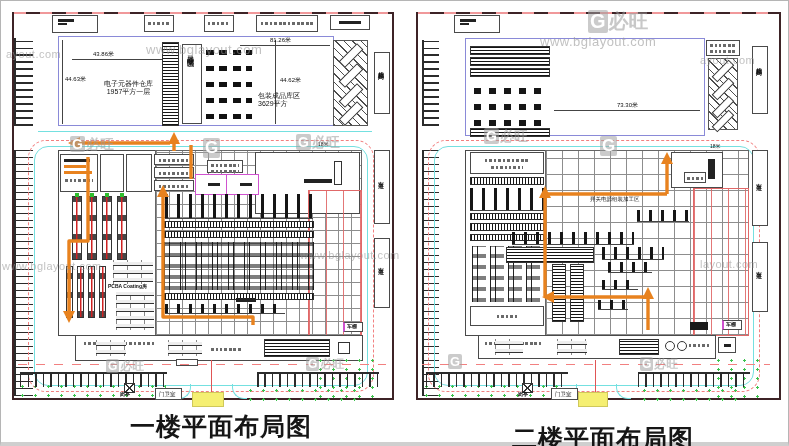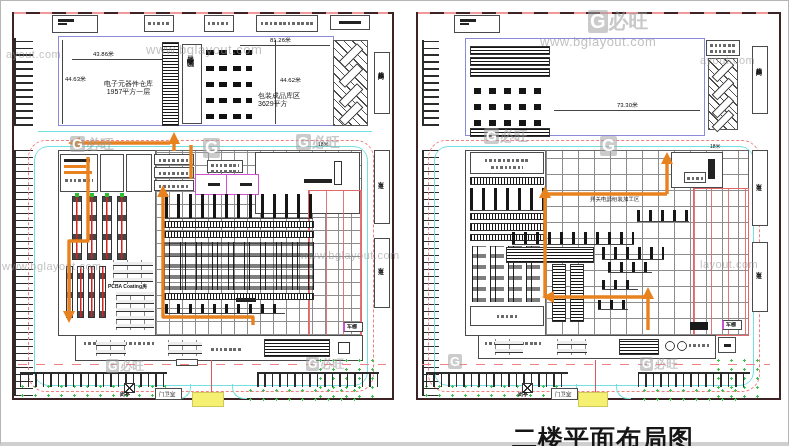--- a/index.html
+++ b/index.html
@@ -217,20 +217,21 @@
       <path d="M155,191 V313 H245 V321"></path>
     </g>
     <g fill="#e8821e">
       <polygon points="60,139 72,133 72,145"></polygon>
       <polygon points="166,128 160,140 172,140"></polygon>
       <polygon points="61,319 55,307 67,307"></polygon>
       <polygon points="155,181 149,193 161,193"></polygon>
     </g>
   </svg>
 
+  <div class="title" style="left:122px;top:406px;">一楼平面布局图</div>
 </div>
 
 <div class="plan" style="left:412px;width:373px;">
 
   <div class="bound" style="left:4px;top:8px;width:361px;height:384px;"></div>
   <div class="abs topdash" style="left:6px;top:8px;width:357px;"></div>
 
   <div class="abs box" style="left:42px;top:11px;width:46px;height:18px;"></div>
   <div class="abs" style="left:48px;top:15px;width:16px;height:3px;background:#222;"></div>
   <div class="abs" style="left:48px;top:19px;width:9px;height:2px;background:#222;"></div>

